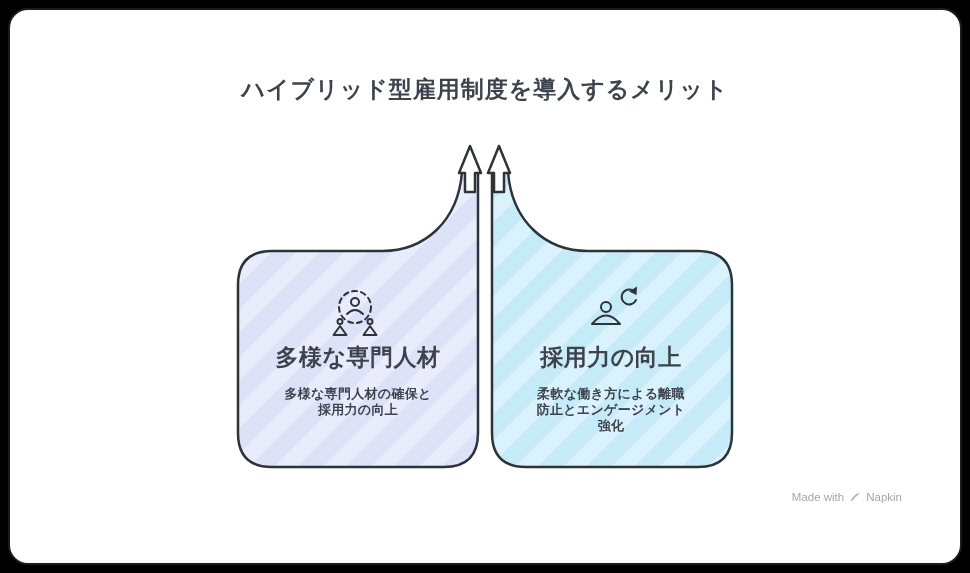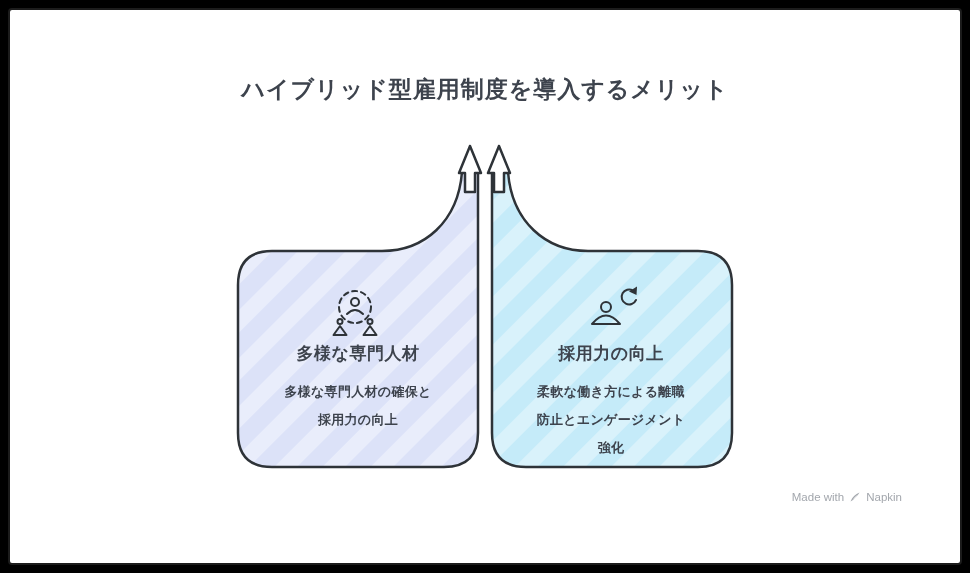--- a/index.html
+++ b/index.html
@@ -2,40 +2,40 @@
 <html style="--outline: #2e3338; --text: #3d434d; --footer-text: #a3a7ad;"><head>
 <meta charset="utf-8">
 <style>
   html,body{margin:0;padding:0;}
   body{
     width:970px;height:573px;position:relative;background:#000;
     overflow:hidden;font-family:"Liberation Sans","DejaVu Sans",sans-serif;
   }
   .card{
     position:absolute;inset:8px;background:#ffffff;border:2px solid #1c1c1c;
-    border-radius:4px;overflow:hidden;
+    border-radius:20px;overflow:hidden;
   }
   .page-title{
     position:absolute;top:64px;left:0;width:100%;text-align:center;
     font-size:23px;font-weight:700;letter-spacing:1px;color:var(--text,#3d434d);
   }
   svg.diagram{position:absolute;left:0;top:0;}
   .shape{stroke:var(--outline,#2e3338);stroke-width:2.5;stroke-linejoin:round;}
   .arrow{fill:#ffffff;stroke:var(--outline,#2e3338);stroke-width:2.5;stroke-linejoin:round;}
   .icon-stroke{stroke:var(--outline,#2e3338);stroke-width:2;fill:none;stroke-linecap:round;stroke-linejoin:round;}
   .icon-dash{stroke-dasharray:5 4;}
   .icon-fill{fill:var(--outline,#2e3338);stroke:none;}
   .node-text{
     position:absolute;text-align:center;color:var(--text,#3d434d);z-index:3;
   }
   .node-text.left{left:232px;top:332px;width:232px;}
   .node-text.right{left:486px;top:332px;width:230px;}
-  .node-title{font-size:17px;font-weight:700;letter-spacing:.5px;}
+  .node-title{font-size:23px;font-weight:700;letter-spacing:.5px;}
   .node-desc{
-    margin-top:13px;font-size:13px;font-weight:700;line-height:28px;
+    margin-top:13px;font-size:13px;font-weight:700;line-height:16px;
     white-space:pre-line;letter-spacing:.3px;
   }
   .watermark{
     position:absolute;right:58px;bottom:60px;display:flex;align-items:center;gap:5px;
     font-size:11.5px;color:var(--footer-text,#a3a7ad);font-weight:500;margin-top:27px;
   }
   .watermark svg{display:block;}
 </style>
 </head>
 <body>

